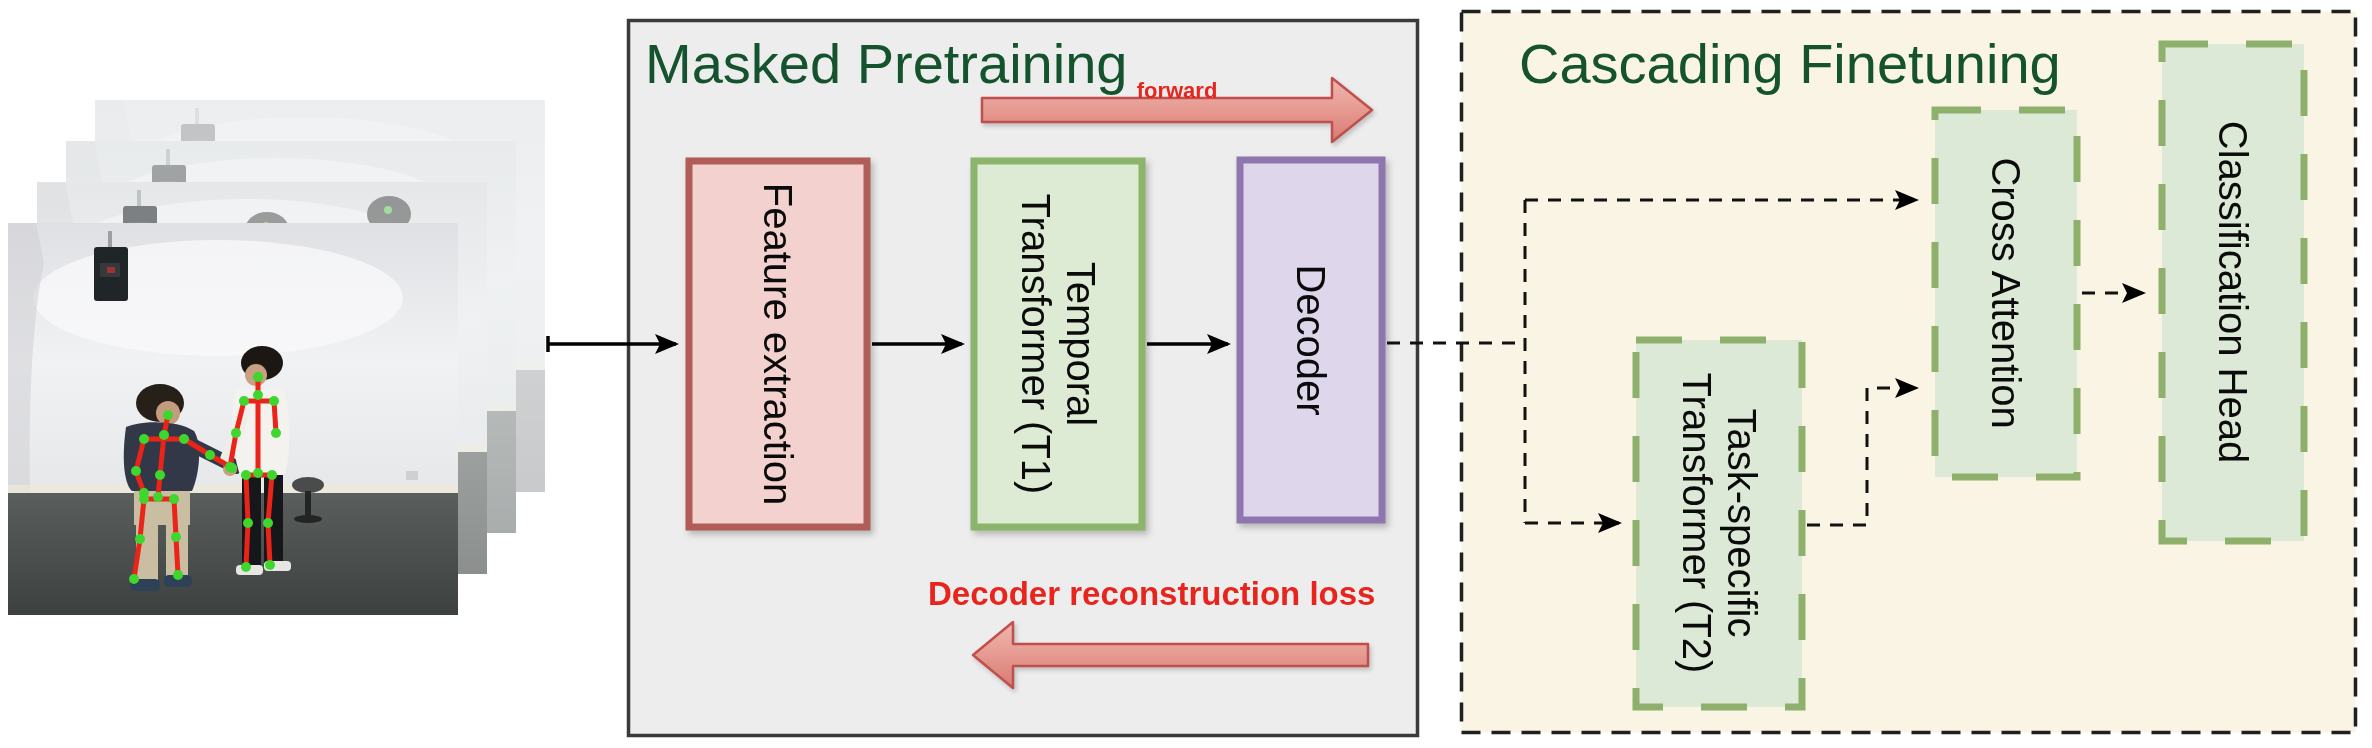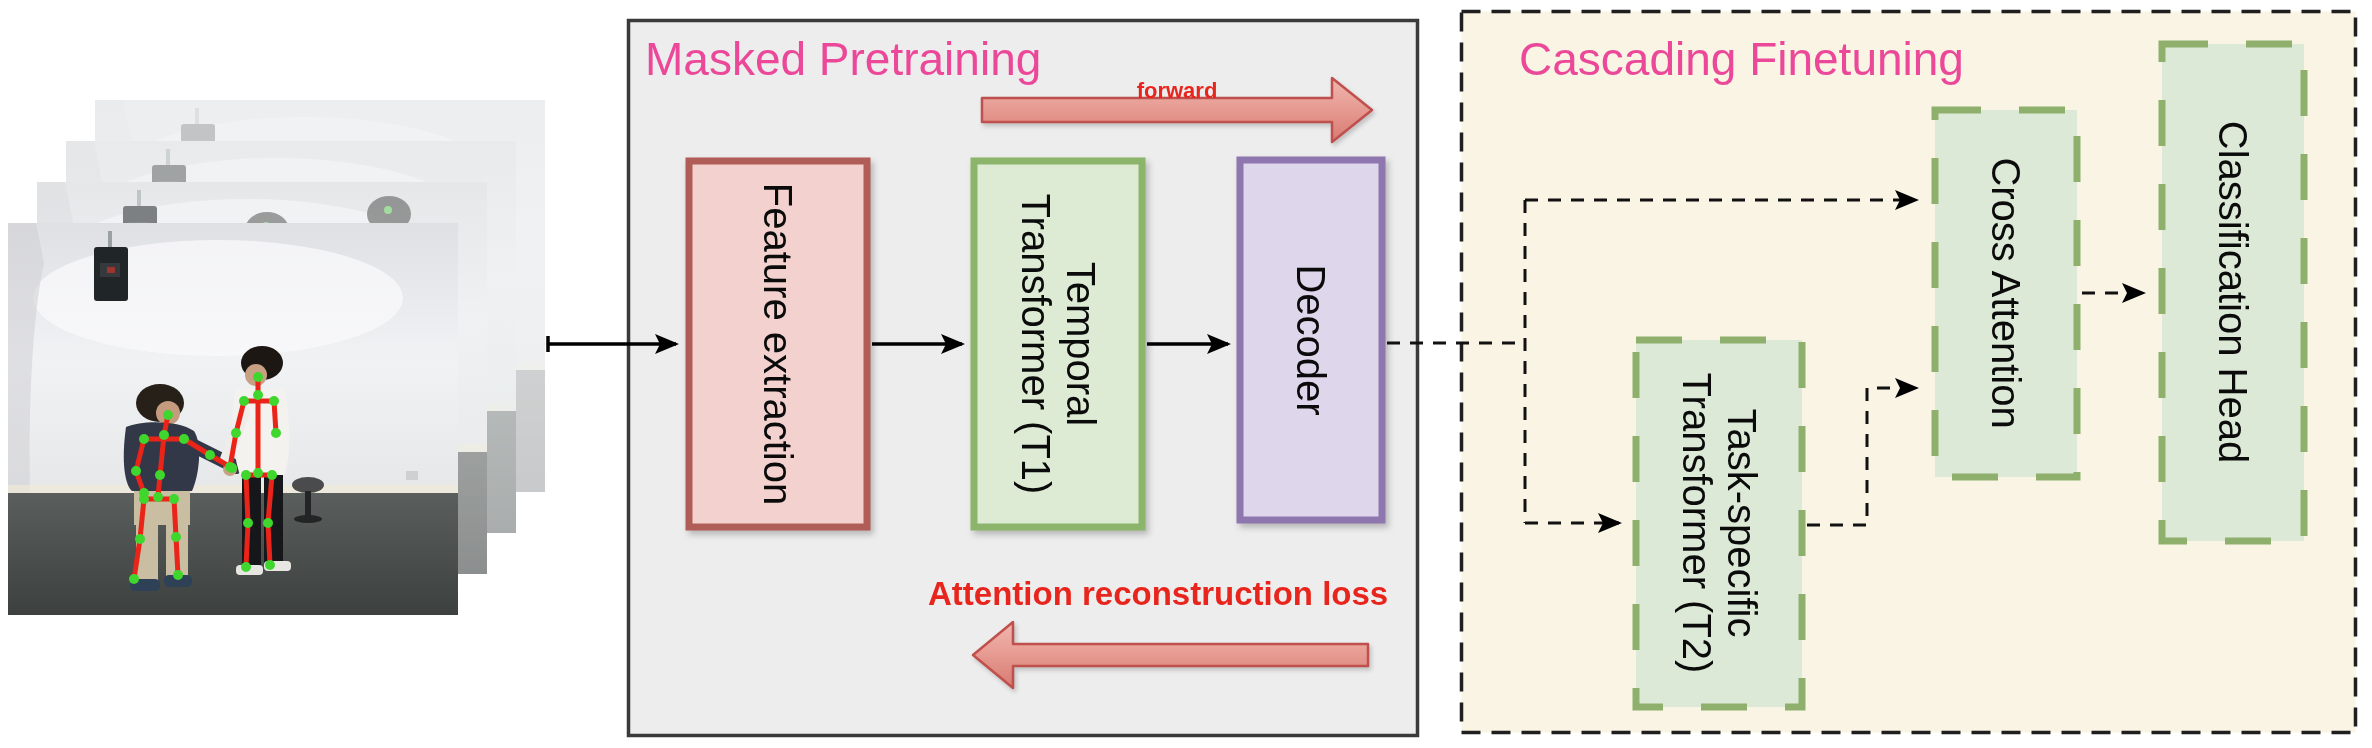--- a/index.html
+++ b/index.html
@@ -1,20 +1,20 @@
 <!DOCTYPE html>
 <html><head>
 <meta charset="utf-8">
 <style>
   html,body{margin:0;padding:0;background:#ffffff;}
   body{font-family:"Liberation Sans", sans-serif; color:#0b0b0b;}
   #canvas{position:relative;width:2372px;height:748px;background:#ffffff;overflow:hidden;}
   #bg{position:absolute;left:0;top:0;}
   .abs{position:absolute;}
-  .section-title{font-size:46px;color:#ec4899;letter-spacing:0px;line-height:1;white-space:nowrap;}
+  .section-title{font-size:56px;color:#14532d;letter-spacing:0px;line-height:1;white-space:nowrap;}
   .red-label{color:#e8251d;font-weight:700;line-height:1;white-space:nowrap;text-align:center;}
   .vlabel{position:absolute;font-size:40px;color:#0b0b0b;text-align:center;line-height:1.12;white-space:nowrap;transform:translate(-50%,-50%) rotate(90deg);}
   .vlabel span{display:block;}
 </style>
 </head>
 <body>
 
 <div id="canvas">
 
   <svg id="bg" width="2372" height="748" viewBox="0 0 2372 748">
@@ -204,21 +204,21 @@
       <path d="M2082,293 H2143" marker-end="url(#ah)"></path>
     </g>
   </svg>
 
   <div class="abs section-title" style="left:645px;top:36px;">Masked Pretraining</div>
 
   <div class="abs section-title" style="left:1483px;top:36px;margin-left:36px;">Cascading Finetuning</div>
 
   <div class="abs red-label" style="left:1027px;top:53px;width:300px;font-size:22px;margin-top:27px;">forward</div>
 
-  <div class="abs red-label" style="left:928px;top:577px;width:440px;font-size:33px;">Attention reconstruction loss</div>
+  <div class="abs red-label" style="left:928px;top:577px;width:440px;font-size:33px;">Decoder reconstruction loss</div>
 
   <div class="vlabel" style="left:778px;top:344px;">
     <span>Feature extraction</span>
   </div>
 
   <div class="vlabel" style="left:1058px;top:344px;">
     <span>Temporal</span>
     <span>Transformer (T1)</span>
   </div>
 

